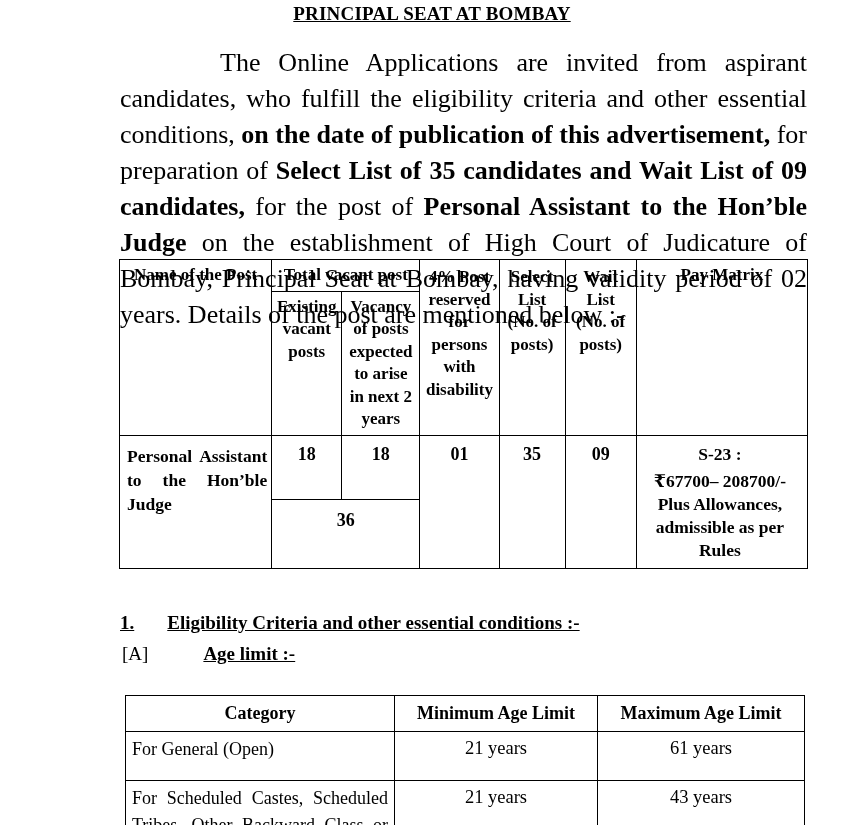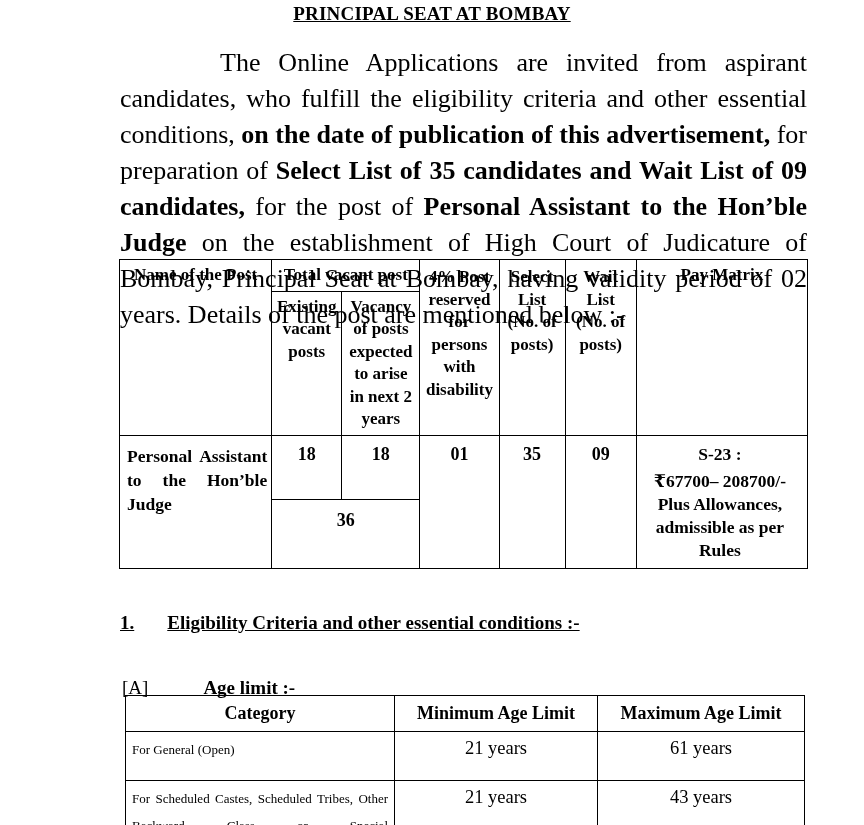--- a/index.html
+++ b/index.html
@@ -126,21 +126,21 @@
     font-weight: bold;
     line-height: 26px;
   }
   .item-1 .num { text-decoration: underline; }
   .item-1 .gap { display: inline-block; width: 33px; }
   .item-1 .txt { text-decoration: underline; }
 
   .sub-a {
     position: absolute;
     left: 122px;
-    top: 674px;
+    top: 640px;
     font-size: 19px;
     line-height: 26px;
   }
   .sub-a .tag { font-weight: normal; }
   .sub-a .gap { display: inline-block; width: 55px; }
   .sub-a .lbl {
     font-weight: bold;
     text-decoration: underline;
   }
 
@@ -159,21 +159,21 @@
     font-weight: bold;
     padding: 5px 3px 5px 3px;
     font-size: 18px;
   }
   .age-table .cat {
     font-weight: normal;
     text-align: justify;
     text-justify: inter-word;
     padding: 4px 6px 4px 6px;
     line-height: 27px;
-    font-size: 13px;
+    font-size: 18px;
   }
   .age-table .cat-just::after {
     content: "";
     display: inline-block;
     width: 100%;
   }
   .age-table .val {
     font-weight: normal;
     padding: 4px 3px 19px 3px;
     font-size: 18.5px;

